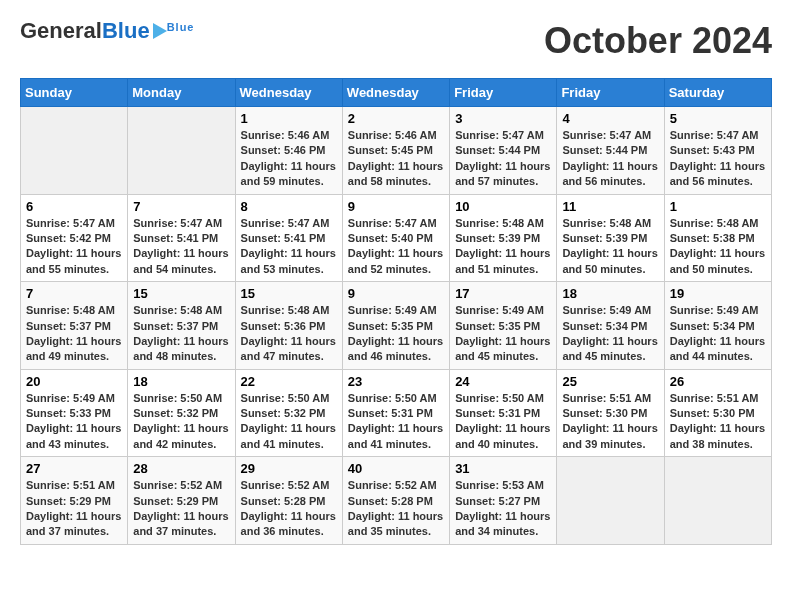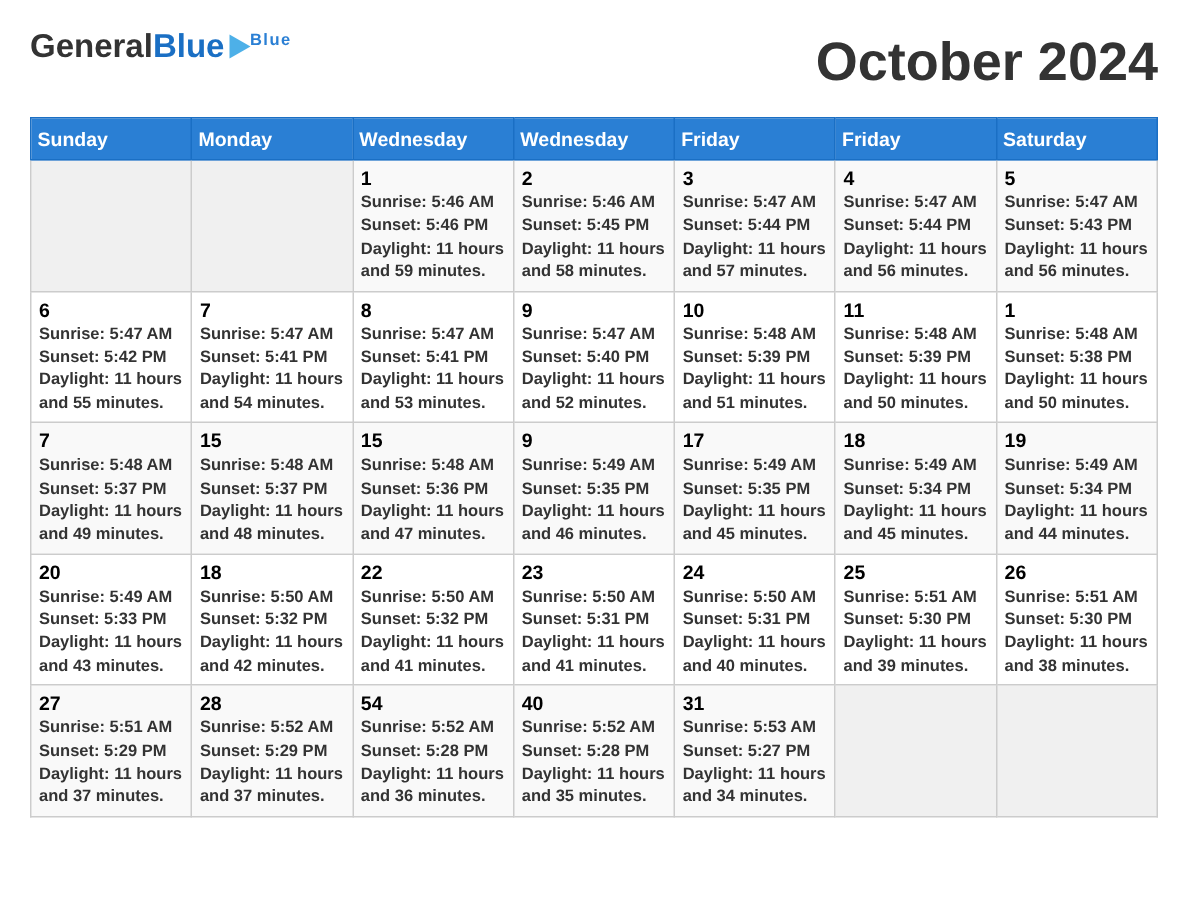--- a/index.html
+++ b/index.html
@@ -295,21 +295,21 @@
 Sunset: 5:29 PM
 Daylight: 11 hours and 37 minutes.</div>
         </td>
         <td>
           <span class="day-num">28</span>
           <div class="day-info" style="white-space: pre-line;">Sunrise: 5:52 AM
 Sunset: 5:29 PM
 Daylight: 11 hours and 37 minutes.</div>
         </td>
         <td>
-          <span class="day-num">54</span>
+          <span class="day-num">29</span>
           <div class="day-info" style="white-space: pre-line;">Sunrise: 5:52 AM
 Sunset: 5:28 PM
 Daylight: 11 hours and 36 minutes.</div>
         </td>
         <td>
           <span class="day-num">40</span>
           <div class="day-info" style="white-space: pre-line;">Sunrise: 5:52 AM
 Sunset: 5:28 PM
 Daylight: 11 hours and 35 minutes.</div>
         </td>

